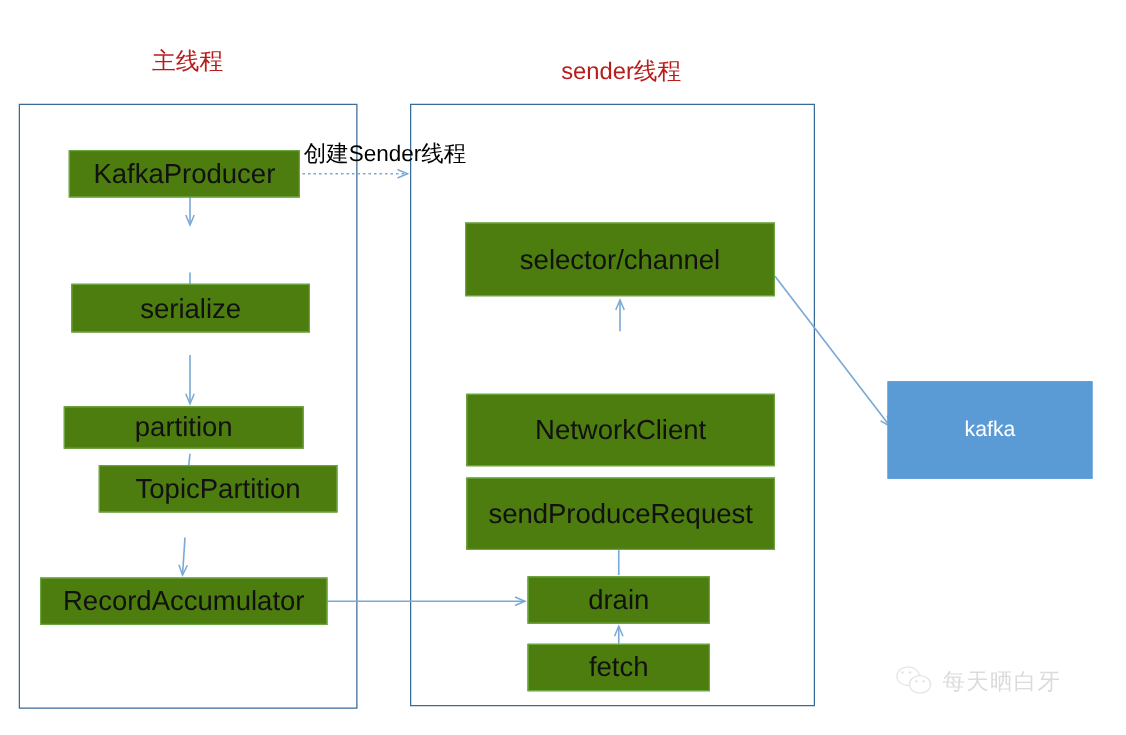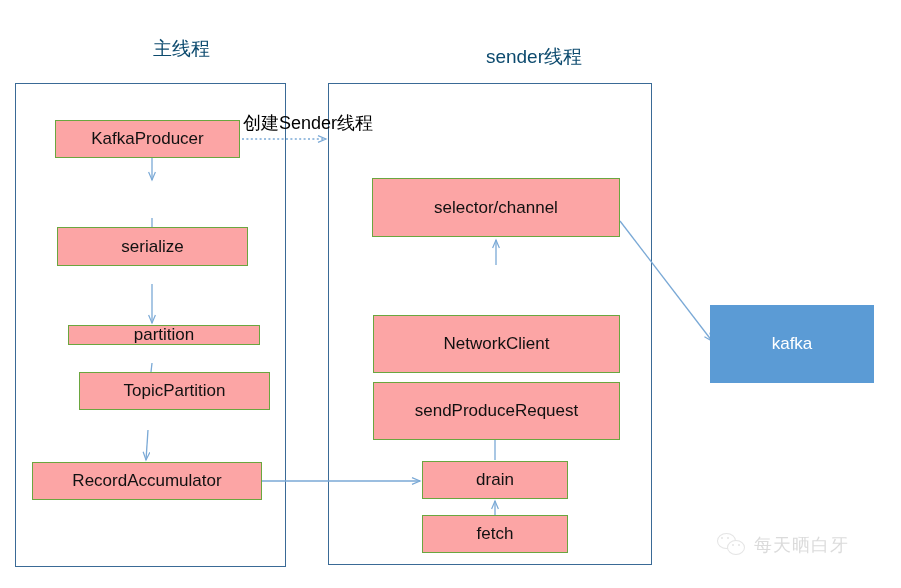--- a/index.html
+++ b/index.html
@@ -11,39 +11,39 @@
     position: relative;
     width: 901px;
     height: 588px;
     background: #ffffff;
     font-family: "Liberation Sans", "DejaVu Sans", sans-serif;
     overflow: hidden;
   }
   .swim-title {
     position: absolute;
     font-size: 19px;
-    color: #0c4a6e;
+    color: #b91c1c;
     white-space: nowrap;
-    text-align: right;
+    text-align: center;
   }
   .container-box {
     position: absolute;
     border: 1.6px solid #3a6a96;
     background: transparent;
     box-sizing: border-box;
   }
   .node {
     position: absolute;
     border: 1.4px solid #6aa63f;
-    background: #fca5a5;
+    background: #4d7c0f;
     box-sizing: border-box;
     display: flex;
     align-items: center;
     justify-content: center;
-    font-size: 17px;
+    font-size: 22px;
     color: #111111;
     white-space: nowrap;
   }
   .node-kafka {
     position: absolute;
     background: #5b9bd5;
     border: 1px solid #5b9bd5;
     box-sizing: border-box;
     display: flex;
     align-items: center;
@@ -145,21 +145,21 @@
     <line x1="620" y1="221" x2="712" y2="341" stroke="#7aa9d6" stroke-width="1.3" fill="none" marker-end="url(#arrowOpen)"></line>
   </svg>
 
   <div class="edge-label" style="left:243px; top:99px;margin-top:12px;">创建Sender线程</div>
 
   <div class="node" style="left:55px; top:120px; width:185px; height:38px;">KafkaProducer</div>
 
 
   <div class="node" style="left:57px; top:227px; width:191px; height:39px;">serialize</div>
 
-  <div class="node" style="left:68px; top:325px; width:192px; height:20px;">partition</div>
+  <div class="node" style="left:51px; top:325px; width:192px; height:34px;">partition</div>
 
   <div class="node" style="left:51px; top:372px; width:191px; height:38px;margin-left:28px;">TopicPartition</div>
 
   <div class="node" style="left:32px; top:462px; width:230px; height:38px;">RecordAccumulator</div>
 
   <div class="node" style="left:372px; top:178px; width:248px; height:59px;">selector/channel</div>
 
   <div class="node" style="left:373px; top:267px; width:247px; height:58px;margin-top:48px;">NetworkClient</div>
 
   <div class="node" style="left:373px; top:360px; width:247px; height:58px;margin-top:22px;">sendProduceRequest</div>

